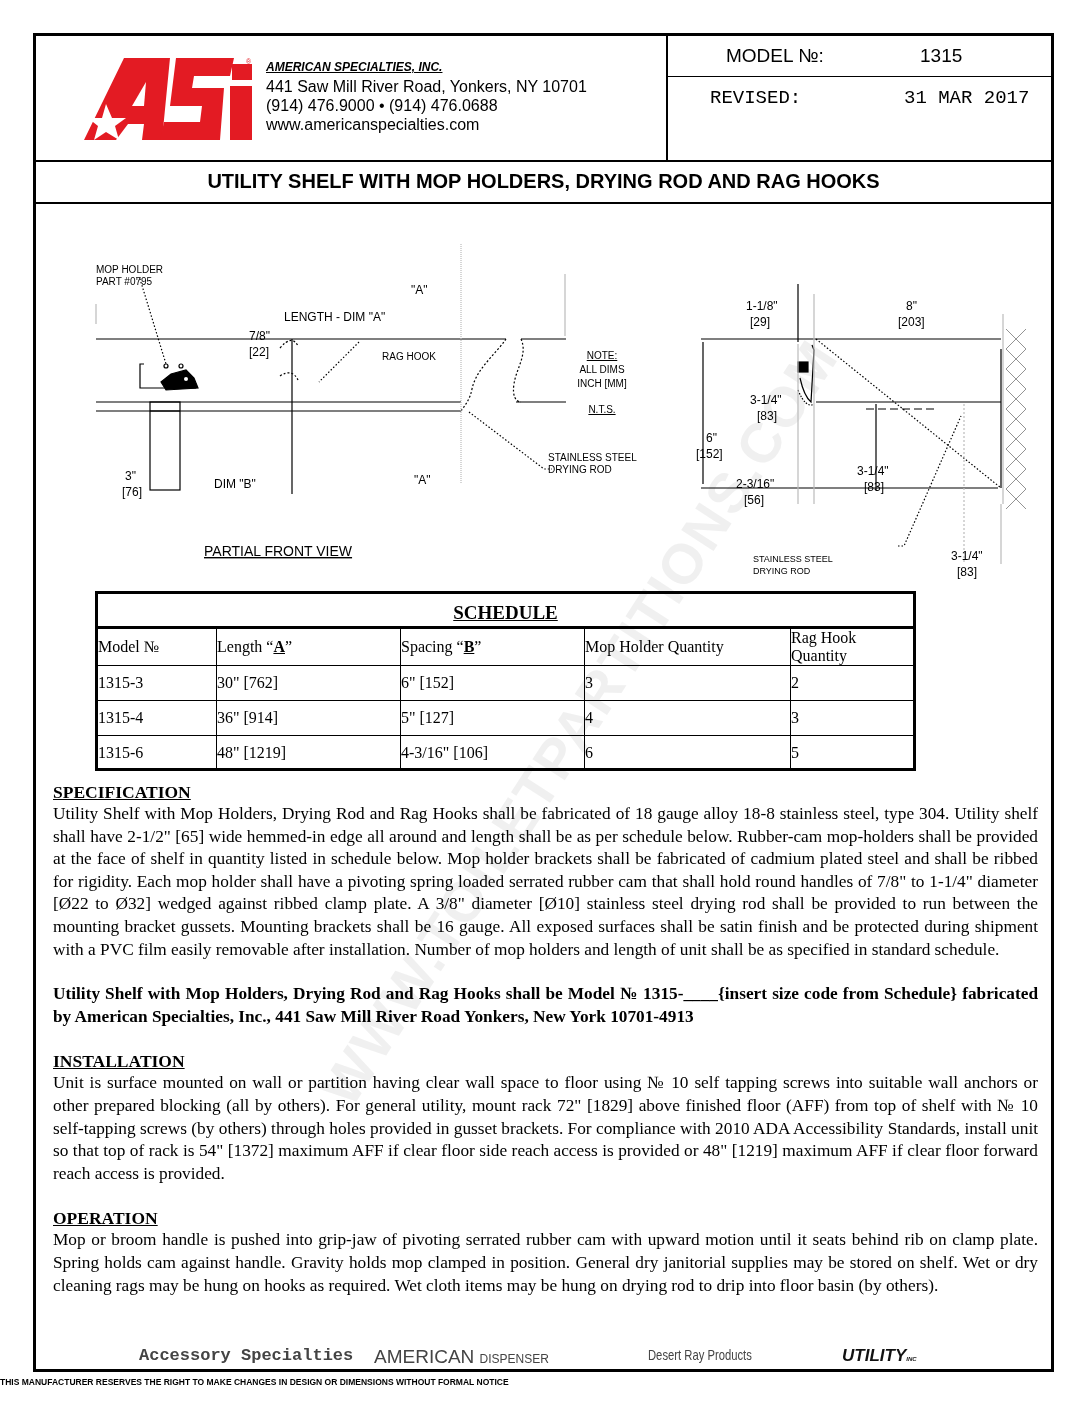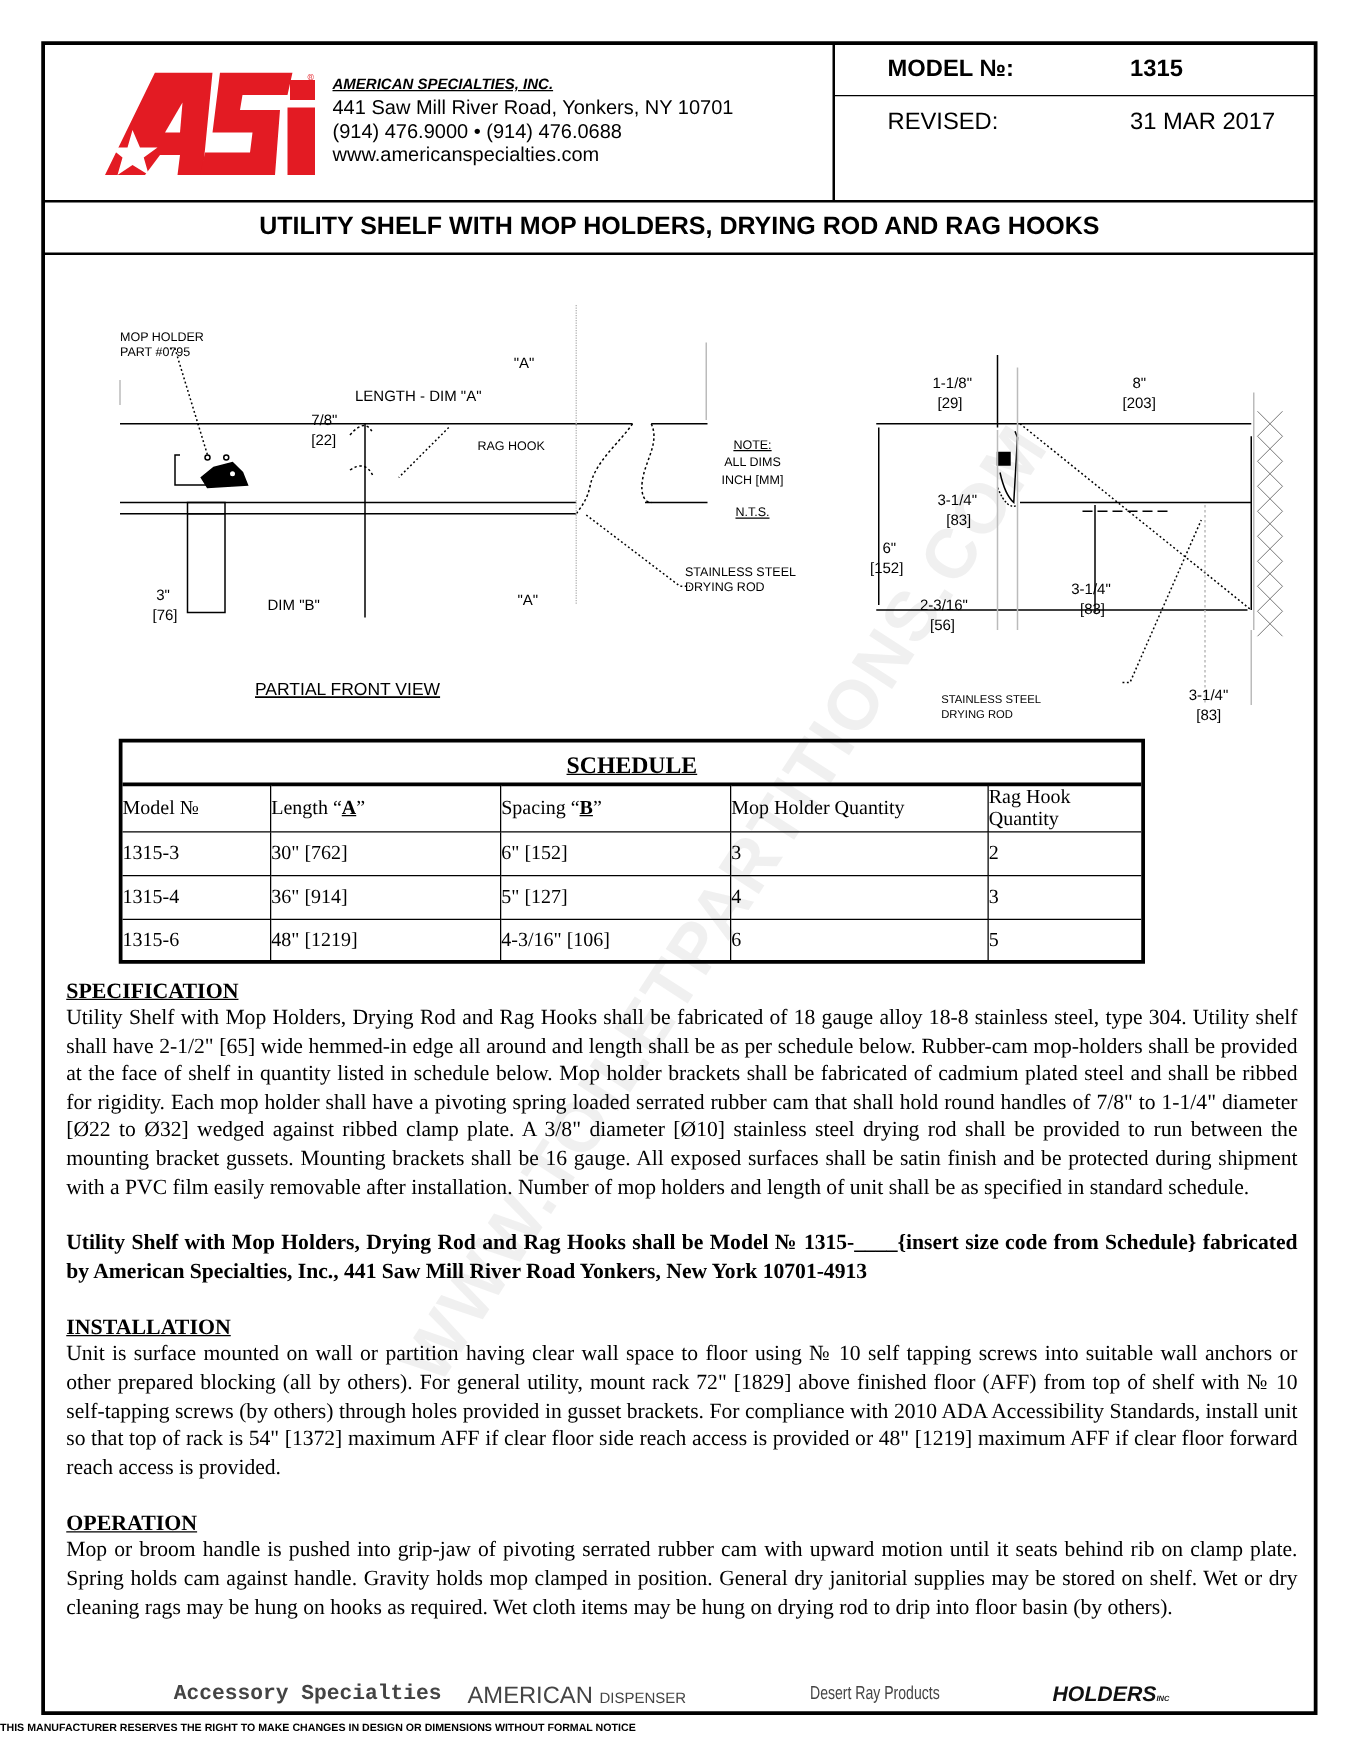--- a/index.html
+++ b/index.html
@@ -4,24 +4,24 @@
 <style>
   html,body{margin:0;padding:0;background:#fff;}
   body{width:1088px;height:1408px;position:relative;overflow:hidden;font-family:"Liberation Serif",serif;color:#000;}
   .frame{position:absolute;left:33px;top:33px;width:1021px;height:1339px;border:3px solid #000;box-sizing:border-box;}
   .hdr{position:absolute;left:0;top:0;width:1015px;height:124px;border-bottom:2px solid #000;}
   .logo{position:absolute;left:48px;top:22px;width:170px;height:86px;}
   .company{position:absolute;left:230px;top:22px;font-family:"Liberation Sans",sans-serif;font-size:16px;line-height:19px;}
   .company .name{font-weight:bold;font-style:italic;font-size:12px;text-decoration:underline;}
   .meta{position:absolute;left:630px;top:0;width:385px;height:124px;border-left:2px solid #000;font-family:"Liberation Sans",sans-serif;}
   .meta-row{height:40px;border-bottom:1.5px solid #000;display:flex;align-items:center;font-size:19px;}
-  .meta-row:last-child{border-bottom:none;height:42px;}
+  .meta-row:last-child{border-bottom:none;height:42px;font-family:Liberation Mono, monospace;}
   .meta-row .k{width:190px;padding-left:42px;}
   .meta-row .v{padding-left:4px;}
-  .meta-row.bold{font-weight:bold;}
+  .meta-row.bold{font-weight:normal;padding-left:16px;}
   .title{position:absolute;left:0;top:124px;width:1015px;height:42px;border-bottom:2px solid #000;font-family:"Liberation Sans",sans-serif;font-weight:bold;font-size:20px;display:flex;align-items:center;justify-content:center;}
   .drawing{position:absolute;left:0;top:168px;width:1015px;height:380px;}
   .dl{font-family:"Liberation Sans",sans-serif;fill:#000;}
   .sched{position:absolute;left:59px;top:555px;width:821px;height:180px;border:3px solid #000;box-sizing:border-box;font-family:"Liberation Serif",serif;}
   .sched-title{height:34px;display:flex;align-items:flex-end;justify-content:center;font-weight:bold;font-size:19px;text-decoration:underline;border-bottom:2px solid #000;padding-bottom:2px;box-sizing:border-box;}
   .sched table{width:100%;border-collapse:collapse;font-size:16px;}
   .sched th,.sched td{border:1.5px solid #000;text-align:left;height:34px;padding:0;}
   .sched th{font-weight:normal;}
   .sched tr th:first-child,.sched tr td:first-child{border-left:none;}
   .sched tr th:last-child,.sched tr td:last-child{border-right:none;}
@@ -215,17 +215,17 @@
     <p>Unit is surface mounted on wall or partition having clear wall space to floor using № 10 self tapping screws into suitable wall anchors or other prepared blocking (all by others). For general utility, mount rack 72" [1829] above finished floor (AFF) from top of shelf with № 10 self-tapping screws (by others) through holes provided in gusset brackets. For compliance with 2010 ADA Accessibility Standards, install unit so that top of rack is 54" [1372] maximum AFF if clear floor side reach access is provided or 48" [1219] maximum AFF if clear floor forward reach access is provided.</p>
     <div class="gap"></div>
     <h3>OPERATION</h3>
     <p>Mop or broom handle is pushed into grip-jaw of pivoting serrated rubber cam with upward motion until it seats behind rib on clamp plate. Spring holds cam against handle. Gravity holds mop clamped in position. General dry janitorial supplies may be stored on shelf. Wet or dry cleaning rags may be hung on hooks as required. Wet cloth items may be hung on drying rod to drip into floor basin (by others).</p>
   </div>
 
   <div class="brands">
     <span class="brand" style="left:103px;font-weight:bold;font-size:17px;font-family:Liberation Mono, monospace;">Accessory Specialties</span>
     <span class="brand" style="left:338px;font-size:19px;"><span>AMERICAN</span> <span style="font-size:12px">DISPENSER</span></span>
     <span class="brand" style="left:612px;font-size:15px;transform:scaleX(0.75);transform-origin:left;">Desert Ray Products</span>
-    <span class="brand" style="left:806px;font-size:17px;font-weight:bold;font-style:italic;color:#111;"><span>HOLDERS</span><span style="font-size:6px">INC</span></span>
+    <span class="brand" style="left:806px;font-size:17px;font-weight:bold;font-style:italic;color:#111;"><span>UTILITY</span><span style="font-size:6px">INC</span></span>
   </div>
 </div>
 
 <div class="disclaimer">THIS MANUFACTURER RESERVES THE RIGHT TO MAKE CHANGES IN DESIGN OR DIMENSIONS WITHOUT FORMAL NOTICE</div>
 
 </body></html>

